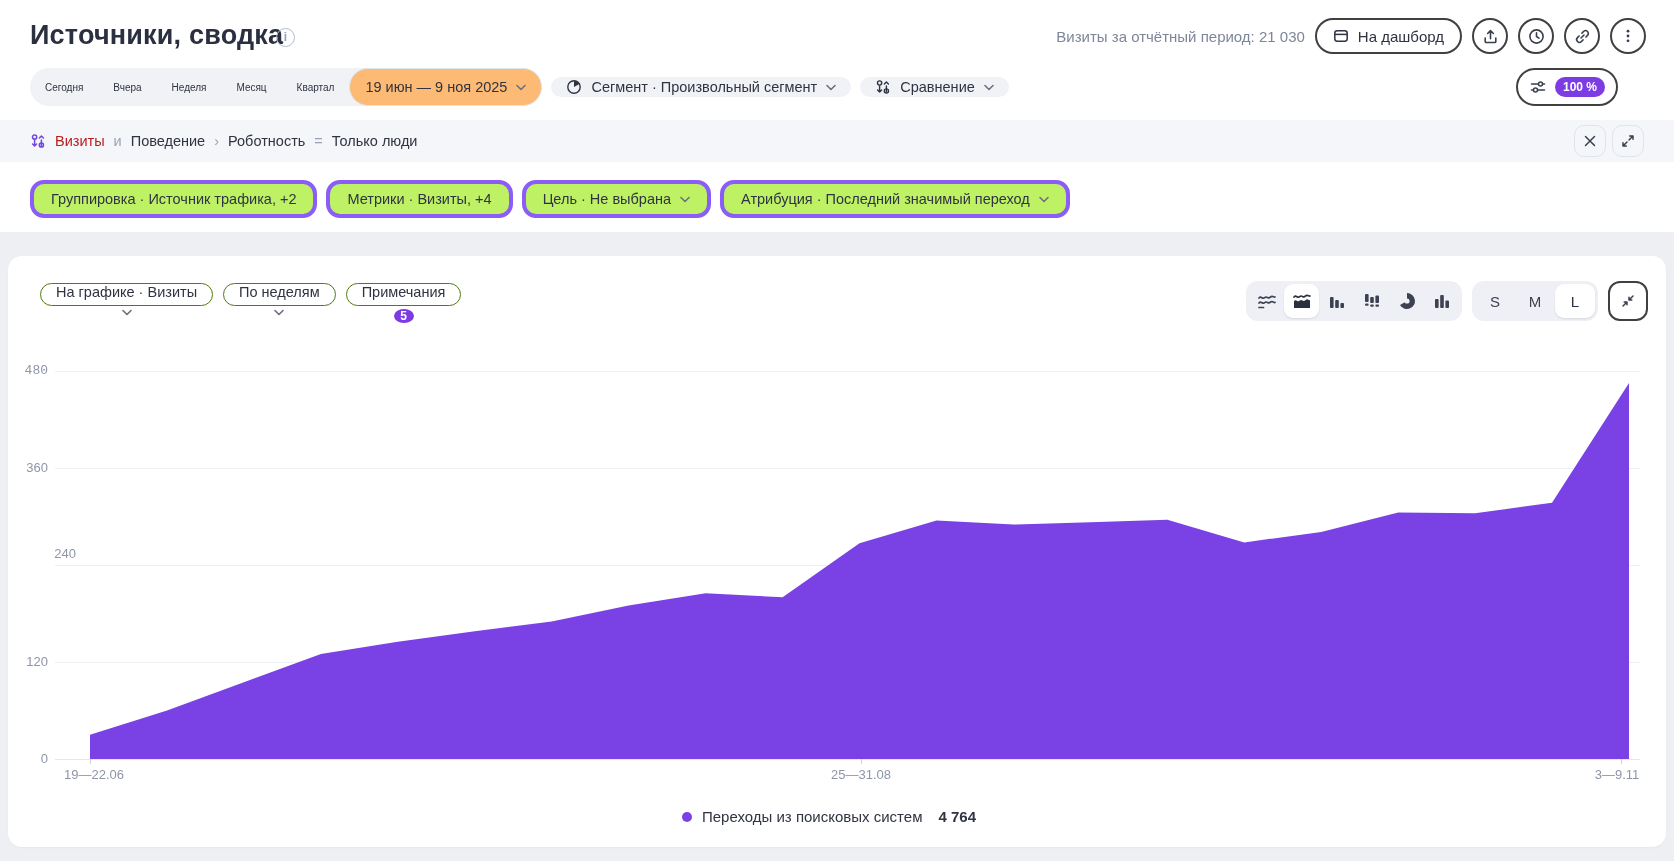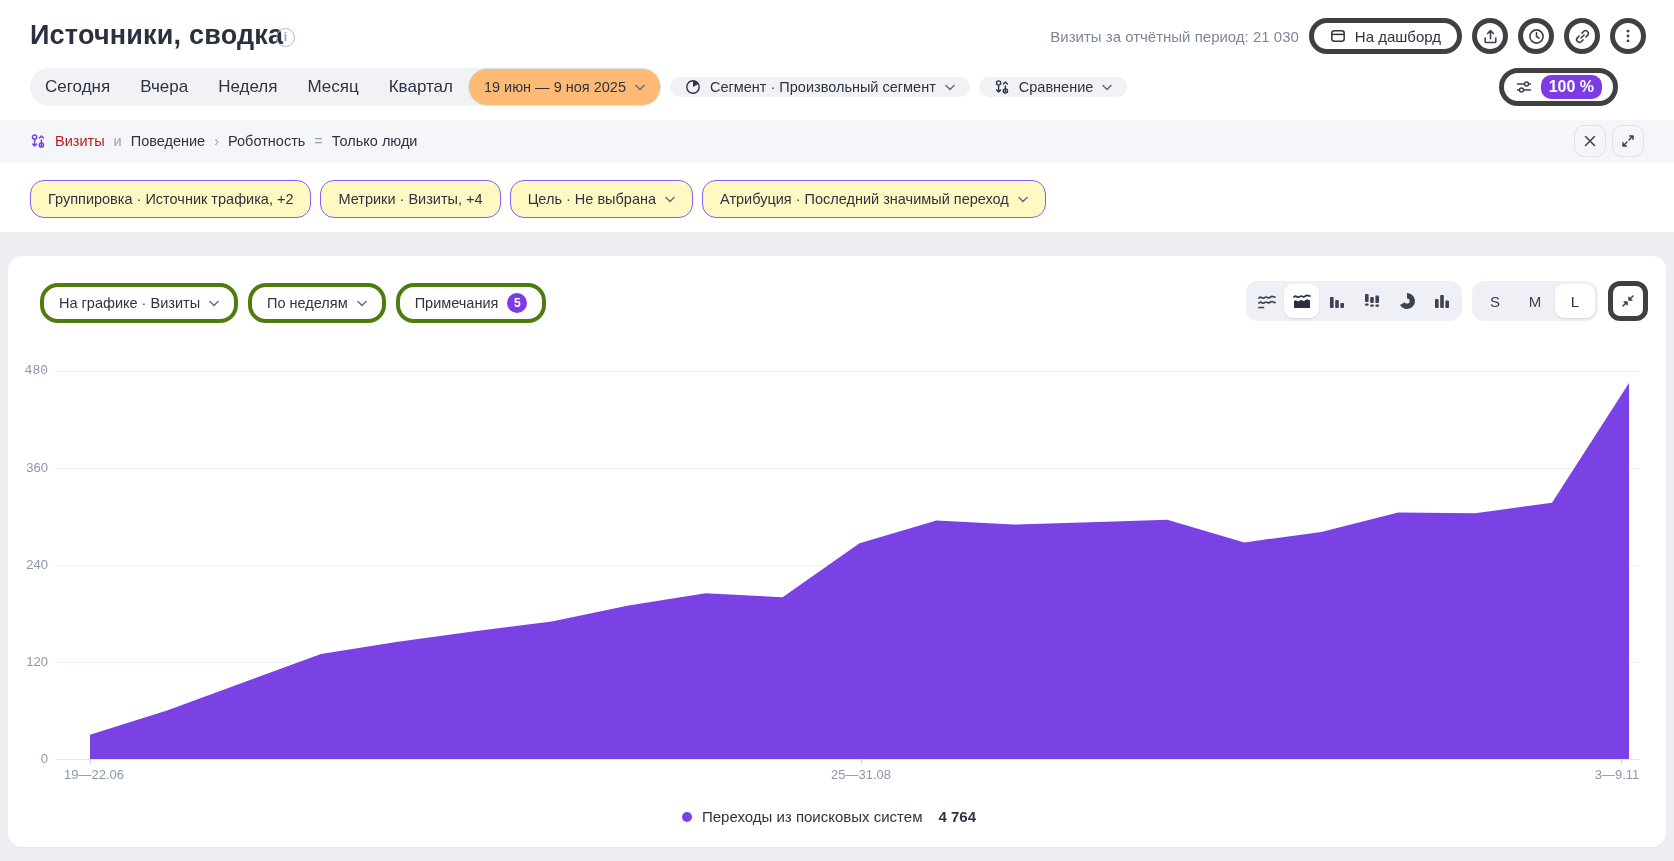--- a/index.html
+++ b/index.html
@@ -8,50 +8,50 @@
   .page { position:relative; width:1674px; height:861px; overflow:hidden; }
 
   
   .top-section { position:absolute; left:0; top:0; width:1674px; height:232px; background:#fff; }
 
   .header-row { position:absolute; left:0; top:18px; width:1674px; height:40px; }
   .page-title { position:absolute; left:30px; top:2px; font-size:27px; font-weight:700; letter-spacing:.2px; color:#2b3040; }
   .info-icon { position:absolute; left:276px; top:10px; width:19px; height:19px; border:1.5px solid #b3bccd; border-radius:50%; color:#96a0b5; font-size:12px; line-height:16px; text-align:center; font-weight:700; }
   .header-right { position:absolute; right:28px; top:0; height:36px; display:flex; align-items:center; gap:10px; }
   .visits-summary { font-size:15px; color:#7d8699; margin-right:0; white-space:nowrap; }
-  .btn { display:flex; align-items:center; justify-content:center; background:#fff; border:5px solid #404040; cursor:pointer; color:#3a3f4f; }
+  .btn { display:flex; align-items:center; justify-content:center; background:#fff; border:2px solid #404040; cursor:pointer; color:#3a3f4f; }
   .dashboard-btn { height:36px; padding:0 16px; border-radius:18px; gap:9px; font-size:15px; color:#2f3342; }
   .round-btn { width:36px; height:36px; border-radius:50%; }
 
   .toolbar-row { position:absolute; left:30px; top:68px; right:28px; height:38px; display:flex; align-items:center; gap:9px; }
   .pill-group { display:flex; align-items:center; height:38px; background:#f0f2f6; border-radius:19px; }
-  .tab { padding:0 15px; font-size:17px; height:38px; display:flex; align-items:center; cursor:pointer; white-space:nowrap; }
+  .tab { padding:0 15px; font-size:10px; height:38px; display:flex; align-items:center; cursor:pointer; white-space:nowrap; }
   .date-pill { height:38px; padding:16px 15px; display:flex; align-items:center; gap:9px; background:#fdba74; border:1px solid #dfe3ea; border-radius:19px; font-size:14.5px; cursor:pointer; white-space:nowrap; }
   .gray-pill { height:20px; padding:0 15px; display:flex; align-items:center; gap:9px; background:#f0f2f6; border-radius:19px; font-size:14.5px; cursor:pointer; white-space:nowrap; }
   .chev { width:10px; height:7px; flex:0 0 auto; color:#6b7183; }
   .sampling-btn { position:absolute; right:28px; top:0; height:38px; padding:0 11px; border-radius:19px; gap:8px; }
-  .sampling-badge { background:#7d3ce3; color:#fff; font-size:16px; font-weight:700; border-radius:10px; padding:3px 8px; white-space:nowrap; }
+  .sampling-badge { background:#7d3ce3; color:#fff; font-size:12px; font-weight:700; border-radius:10px; padding:3px 8px; white-space:nowrap; }
 
   .segment-band { position:absolute; left:0; top:120px; width:1674px; height:42px; background:#f4f6f9; }
   .segment-inner { position:absolute; left:30px; top:0; height:42px; display:flex; align-items:center; gap:9px; font-size:14.5px; }
   .seg-link { color:#b91c1c; cursor:pointer; }
   .seg-sep { color:#9aa3b5; }
   .seg-item { color:#2f3342; cursor:pointer; }
   .band-right { position:absolute; right:30px; top:5px; display:flex; gap:6px; }
   .band-btn { width:32px; height:32px; border-radius:10px; background:transparent; border:1px solid #dfe3ea; }
 
   .chips-row { position:absolute; left:30px; top:180px; display:flex; gap:9px; }
-  .chip { height:38px; padding:0 17px; display:flex; align-items:center; gap:9px; background:#fef9c3; border:1px solid #8b5cf6; border-radius:14px; font-size:14.5px; cursor:pointer; white-space:nowrap; }
+  .chip { height:38px; padding:0 17px; display:flex; align-items:center; gap:9px; background:#bef264; border:4px solid #8b5cf6; border-radius:14px; font-size:14.5px; cursor:pointer; white-space:nowrap; }
 
   
   .card { position:absolute; left:8px; top:256px; width:1658px; height:591px; background:#fff; border-radius:14px; box-shadow:0 1px 2px rgba(40,50,80,.04); }
 
   .controls-row { position:absolute; left:32px; top:25px; right:18px; height:40px; }
   .controls-left { position:absolute; left:0; top:2px; display:flex; gap:10px; }
-  .ctrl-pill { height:40px; padding:0 15px; display:flex; align-items:center; gap:9px; background:#fff; border:4px solid #4d7c0f; border-radius:18px; font-size:14.5px; cursor:pointer; white-space:nowrap; }
+  .ctrl-pill { height:23px; padding:0 15px; display:flex; align-items:center; gap:9px; background:#fff; border:1px solid #4d7c0f; border-radius:18px; font-size:14.5px; cursor:pointer; white-space:nowrap;flex-direction:column; }
   .notes-badge { width:20px; height:20px; border-radius:50%; background:#7d3ce3; color:#fff; font-size:12px; font-weight:700; display:flex; align-items:center; justify-content:center; }
   .controls-right { position:absolute; right:0; top:0; display:flex; gap:10px; align-items:center; }
   .seg-control { display:flex; align-items:center; background:#eef0f5; border-radius:12px; padding:3px; height:40px; }
   .seg-item-btn { width:35px; height:34px; display:flex; align-items:center; justify-content:center; border-radius:9px; color:#3c4252; cursor:pointer; font-size:15px; }
   .seg-item-btn.selected { background:#fff; box-shadow:0 1px 2px rgba(40,50,80,.12); color:#2b3040; }
   .size-btn { width:40px; }
   .collapse-btn { width:40px; height:40px; border-radius:12px; }
 
   
   .gridline { position:absolute; left:47px; width:1585px; height:1px; background:#eceff4; }
@@ -332,21 +332,21 @@
     </div>
 
     <div class="gridline" style="top:115px;"></div>
     <div class="gridline" style="top:212px;"></div>
     <div class="gridline" style="top:309px;"></div>
     <div class="gridline" style="top:406px;"></div>
     <div class="gridline" style="top:503px; background:#e4e8ee;"></div>
 
     <div class="y-label" style="top:107px;font-family:Liberation Mono, monospace;">480</div>
     <div class="y-label" style="top:204px;">360</div>
-    <div class="y-label" style="top:301px;">240</div>
+    <div class="y-label" style="top:290px;margin-left:28px;">240</div>
     <div class="y-label" style="top:398px;">120</div>
     <div class="y-label" style="top:495px;">0</div>
 
     <svg class="area-svg" width="1585" height="388" viewBox="0 0 1585 388" preserveAspectRatio="none">
       <polygon points="35,388 35.0,363.8 112.0,339.5 188.9,311.2 265.9,282.9 342.8,270.8 419.8,260.3 496.7,250.6 573.6,234.4 650.6,222.3 727.6,226.3 804.5,172.2 881.5,149.5 958.4,153.6 1035.3,151.2 1112.3,148.7 1189.3,171.4 1266.2,160.9 1343.2,141.5 1420.1,142.3 1497.0,131.8 1574.0,12.1 1574.0,388" fill="#7a42e5"></polygon>
     </svg>
 
     <div class="x-tick" style="left:82px; top:503px;"></div>
     <div class="x-tick" style="left:853px; top:503px;"></div>
     <div class="x-tick" style="left:1613px; top:503px;"></div>

